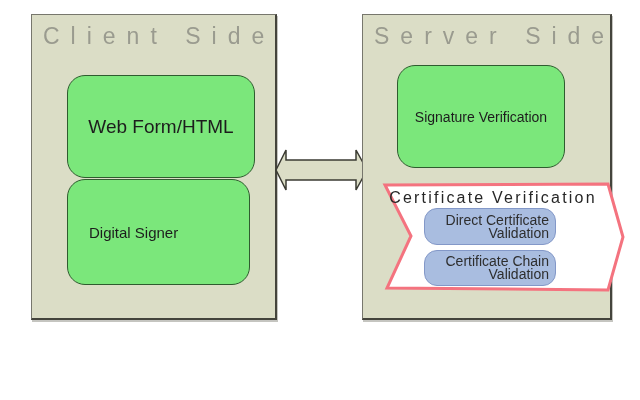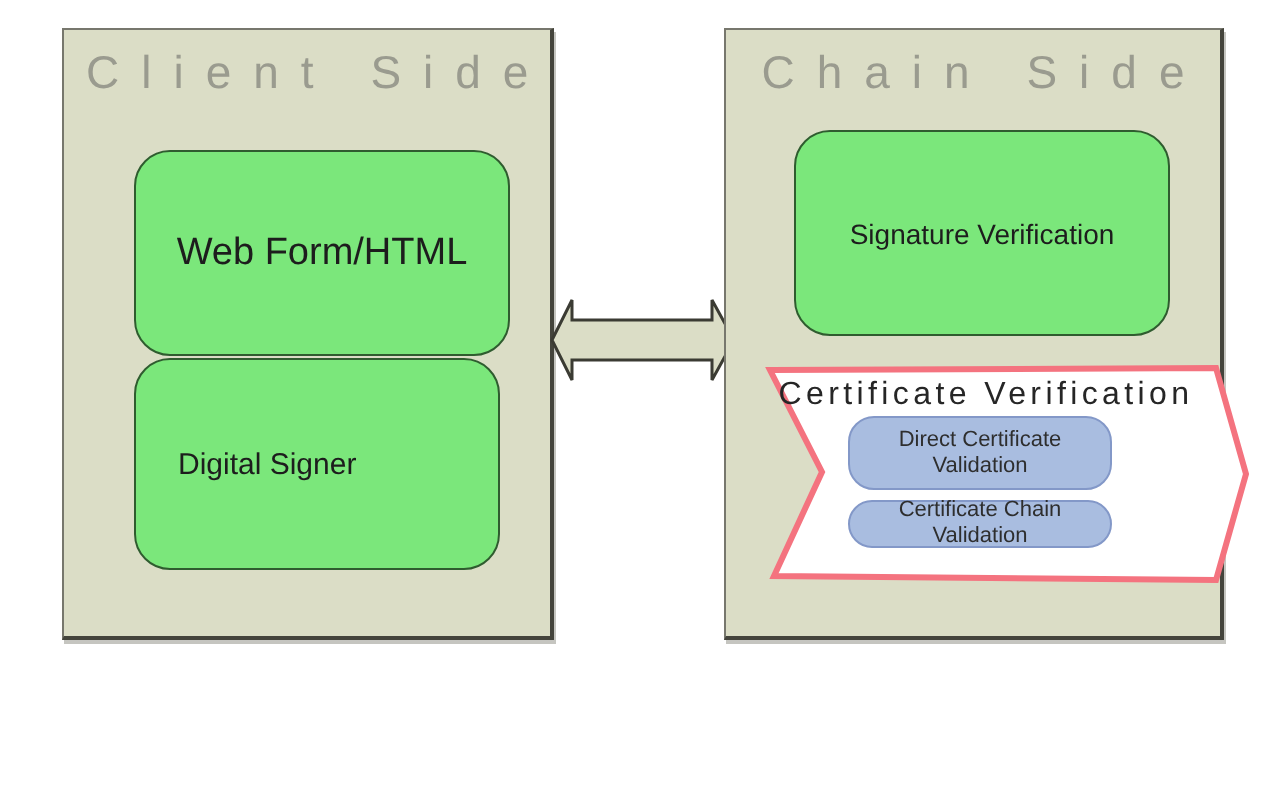--- a/index.html
+++ b/index.html
@@ -31,37 +31,37 @@
     background:#7be77b;
     border:1px solid #2f5c2f;
     border-radius:18px;
     box-sizing:border-box;
     display:flex;align-items:center;justify-content:center;
     color:#1d1d1d;
     text-align:center;
   }
   .gbox.web-form{left:67px;top:75px;width:188px;height:103px;font-size:19px;}
   .gbox.digital-signer{left:67px;top:179px;width:183px;height:106px;font-size:15px;justify-content:flex-start;padding-left:21px;text-align:left;}
-  .gbox.signature{left:397px;top:65px;width:188px;height:103px;font-size:14px;}
+  .gbox.signature{left:397px;top:65px;width:168px;height:103px;font-size:14px;}
   .chevron-svg{position:absolute;left:380px;top:179px;width:248px;height:115px;}
   .cert-title{
     position:absolute;left:384px;top:189px;width:216px;
     text-align:center;font-size:16px;letter-spacing:2.2px;padding-left:2px;
     color:#262626;white-space:nowrap;box-sizing:border-box;
   }
   .bbox{
     position:absolute;left:424px;width:132px;
     background:#a9bde0;border:1px solid #8398c8;border-radius:13px;
     box-sizing:border-box;
     display:flex;align-items:center;justify-content:center;
-    font-size:11px;line-height:13px;color:#2e2e2e;text-align:center;
+    font-size:14px;line-height:13px;color:#2e2e2e;text-align:right;
     padding:0 6px;
   }
   .bbox.direct{top:208px;height:37px;}
-  .bbox.chain{top:250px;height:24px;}
+  .bbox.chain{top:250px;height:36px;}
   .arrow-svg{position:absolute;left:272px;top:146px;width:96px;height:48px;}
   .arrow-label{
     position:absolute;left:272px;top:146px;width:96px;height:48px;
     display:flex;align-items:center;justify-content:center;
     font-size:11px;letter-spacing:1px;padding-left:1px;color:#1e1e1e;
   }
 </style>
 </head>
 <body>
 
@@ -77,21 +77,21 @@
 
   <div class="gbox digital-signer">
     <span>Digital Signer</span>
   </div>
 
   <svg class="arrow-svg" viewBox="0 0 96 48" aria-hidden="true">
     <polygon points="4,24 14,4 14,14 84,14 84,4 95,24 84,44 84,34 14,34 14,44" fill="#dbddc6" stroke="#3b3b33" stroke-width="1.5" stroke-linejoin="miter"></polygon>
   </svg>
 
   <section class="panel right">
-    <div class="panel-title">Chain Side</div>
+    <div class="panel-title">Server Side</div>
   </section>
 
   <div class="gbox signature">
     <span>Signature Verification</span>
   </div>
 
   <svg class="chevron-svg" viewBox="0 0 248 115" aria-hidden="true">
     <polygon points="5,6 228,5 243,58 228,111 7,109 31,57" fill="#ffffff" stroke="#f4737f" stroke-width="3" stroke-linejoin="miter"></polygon>
   </svg>
 

